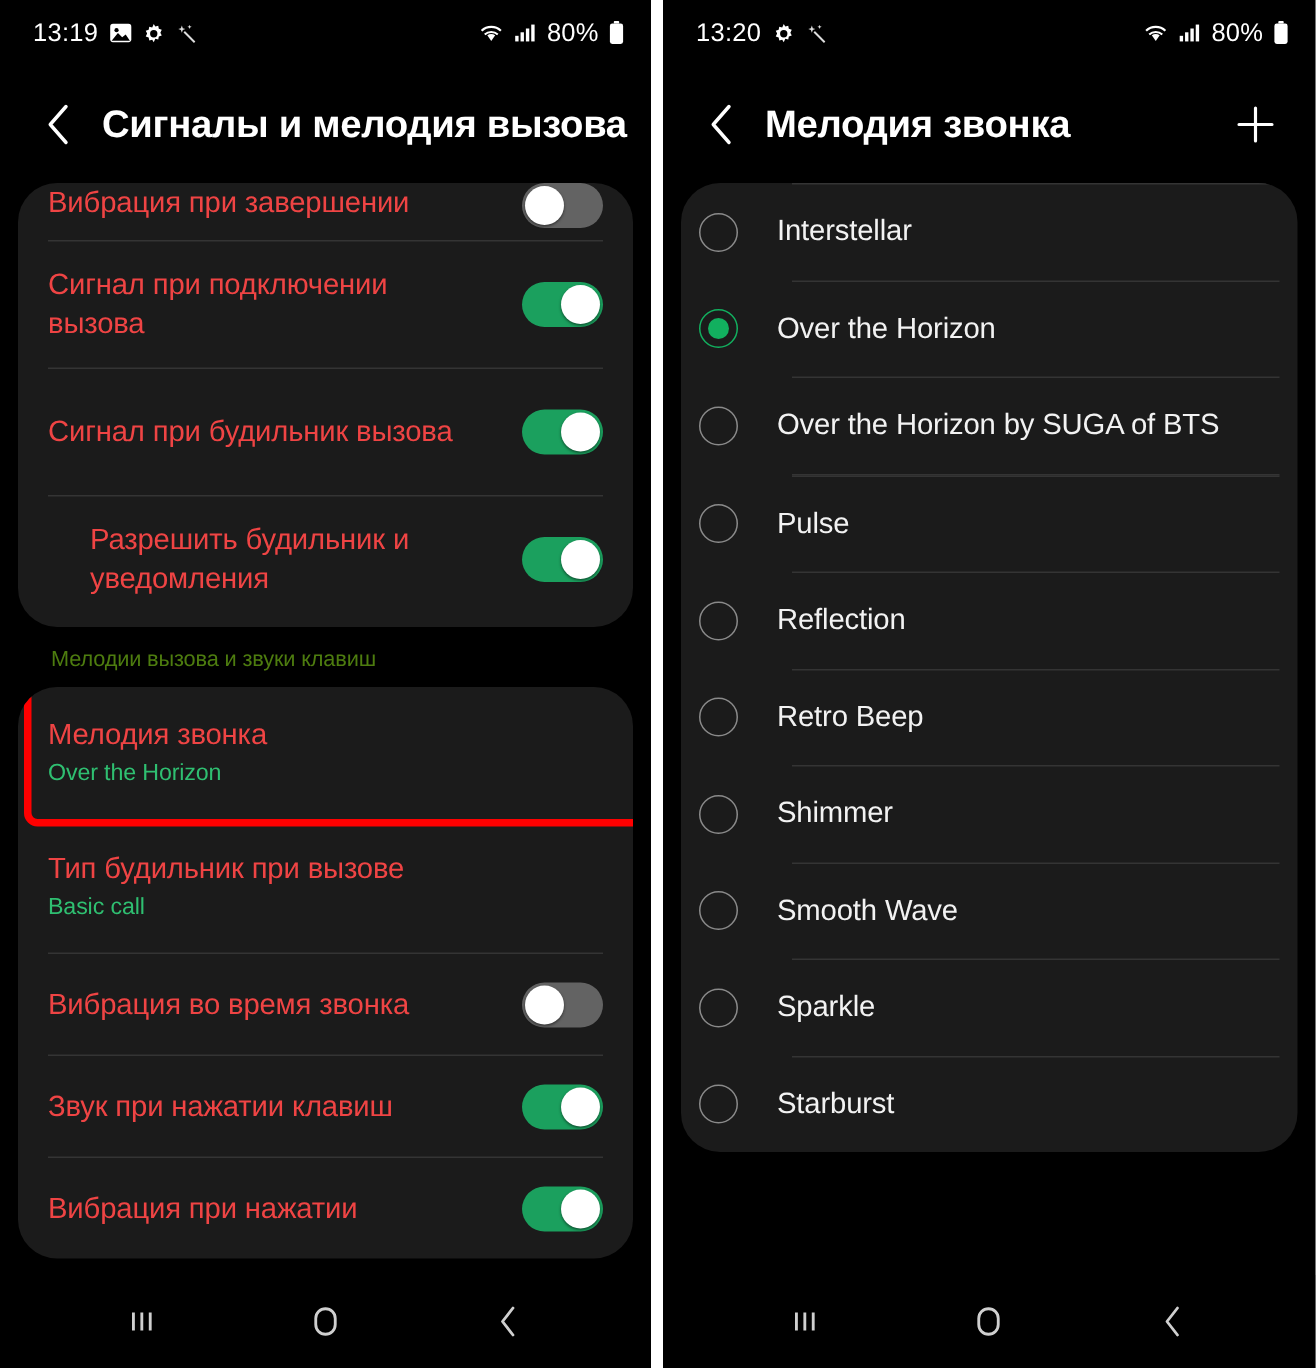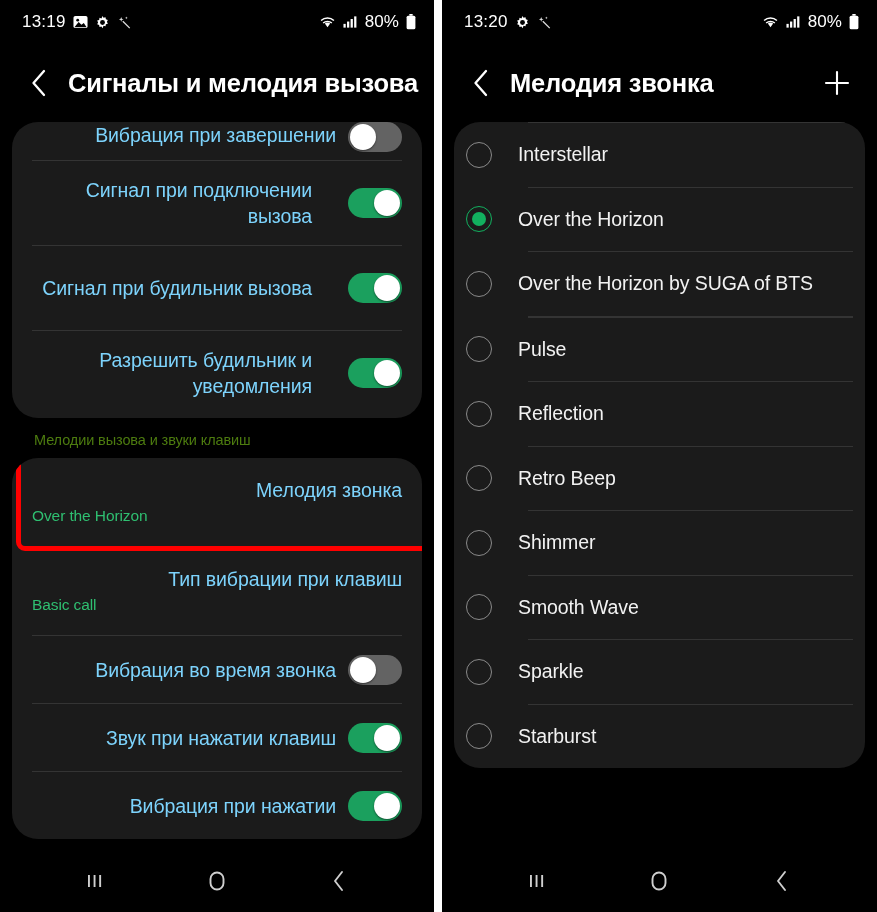--- a/index.html
+++ b/index.html
@@ -124,24 +124,23 @@
     box-sizing: border-box;
     position: relative;
     min-height: 72px;
   }
   .row-texts {
     flex: 1 1 auto;
     padding: 14px 0;
   }
   .row-title {
     font-size: 19.5px;
-    color: #7dd3fc;
+    color: #ef4444;
     line-height: 26px;
     letter-spacing: -0.1px;
-    text-align: right;
   }
   .row-sub {
     font-size: 15.5px;
     color: #2fbf71;
     line-height: 22px;
     margin-top: 2px;
     letter-spacing: -0.1px;
   }
   .rowline {
     height: 1px;
@@ -336,21 +335,21 @@
         <div class="row" style="min-height:84px;">
           <div class="row-texts">
             <div class="row-title" style="max-width:280px;">Сигнал при будильник вызова</div>
           </div>
           <div class="toggle on">
             <div class="knob"></div>
           </div>
         </div>
         <div class="rowline"></div>
 
-        <div class="row" style="min-height:84px;">
+        <div class="row" style="min-height:84px;margin-left:28px;">
           <div class="row-texts">
             <div class="row-title" style="max-width:280px;">Разрешить будильник и уведомления</div>
           </div>
           <div class="toggle on">
             <div class="knob"></div>
           </div>
         </div>
       </div>
 
       <div class="section-header">Мелодии вызова и звуки клавиш</div>
@@ -361,21 +360,21 @@
         <div class="row" style="min-height:88px;">
           <div class="row-texts">
             <div class="row-title">Мелодия звонка</div>
             <div class="row-sub">Over the Horizon</div>
           </div>
         </div>
         <div class="rowline"></div>
 
         <div class="row" style="min-height:88px;">
           <div class="row-texts">
-            <div class="row-title">Тип вибрации при клавиш</div>
+            <div class="row-title">Тип будильник при вызове</div>
             <div class="row-sub">Basic call</div>
           </div>
         </div>
         <div class="rowline"></div>
 
         <div class="row" style="min-height:67px;">
           <div class="row-texts">
             <div class="row-title">Вибрация во время звонка</div>
           </div>
           <div class="toggle off">

